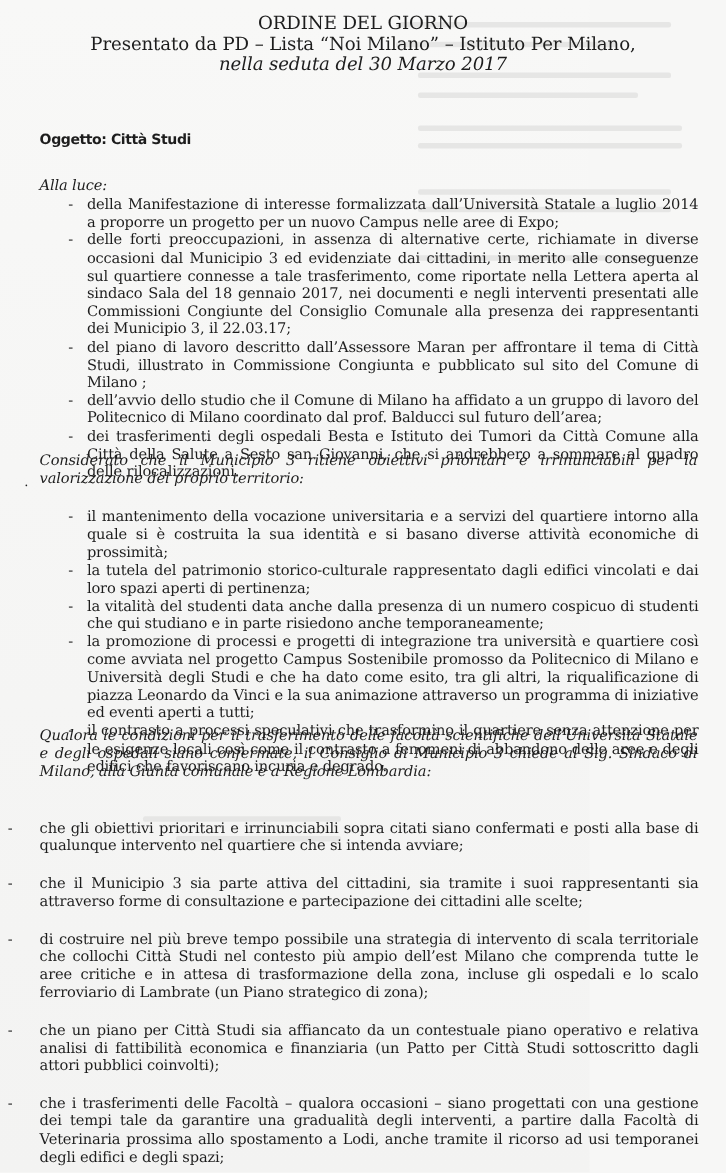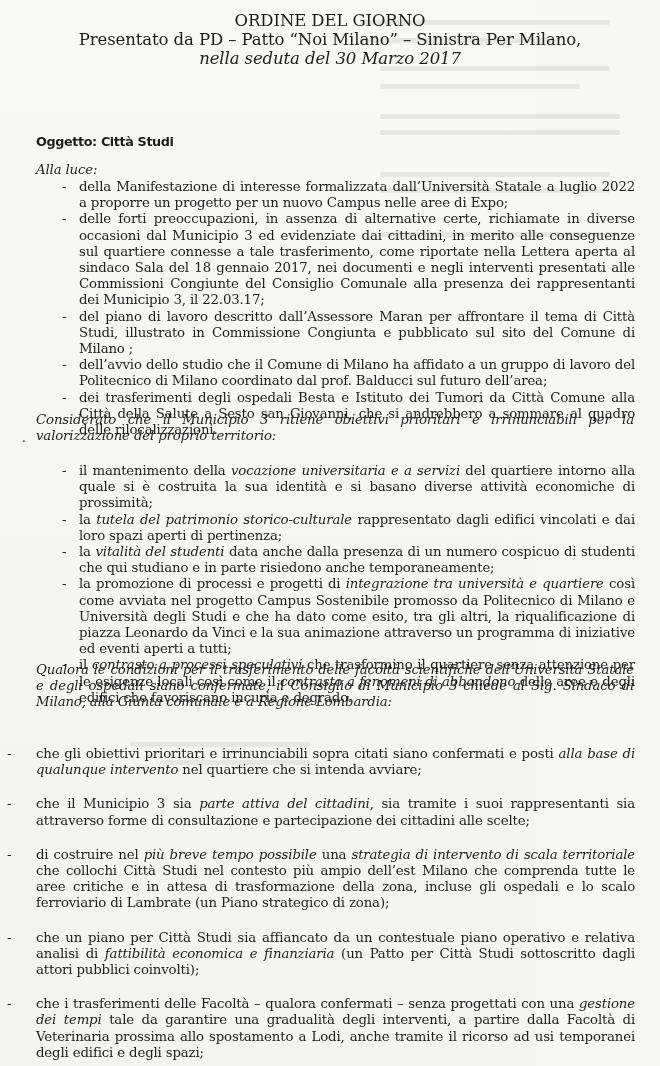--- a/index.html
+++ b/index.html
@@ -28,38 +28,38 @@
     }
     .heading {
       position: absolute; left: 0; width: 660px; text-align: center;
       font-size: 16.5px; line-height: 19px; letter-spacing: -0.1px;
     }
     .h1 { top: 11px; }
     .h2 { top: 30px; }
     .h3 { top: 49px; font-style: italic; }
     .subject {
       position: absolute; left: 36px; top: 120px; font-weight: bold;
-      font-size: 12.8px; font-family: "DejaVu Sans", sans-serif; letter-spacing: -0.4px; margin-top: 14px;
+      font-size: 12.8px; font-family: "DejaVu Sans", sans-serif; letter-spacing: -0.4px;
     }
     .block { position: absolute; left: 36px; width: 598px; text-align: justify; font-style: italic; }
     ul.sub {
       list-style: none; margin: 0; padding: 0;
       position: absolute; left: 79px; width: 556px;
     }
     ul.sub li { position: relative; text-align: justify; }
     ul.sub li .dash {
       position: absolute; left: -17px; top: 0;
     }
     ul.main {
       list-style: none; margin: 0; padding: 0;
       position: absolute; left: 36px; width: 599px;
     }
     ul.main li { position: relative; text-align: justify; margin-bottom: 18px; }
     ul.main li .dash { position: absolute; left: -29px; top: 0; }
-    .it { font-style: italic; }
+    .it { }
     .bullet-dot { position: absolute; left: 22px; font-size: 12px; }
   </style>
 </head>
 <body>
 
 <div class="page">
   <div class="bleed">
     <div style="left:360px;top:20px;width:250px"></div>
     <div style="left:360px;top:38px;width:200px"></div>
     <div style="left:380px;top:66px;width:230px"></div>
@@ -68,28 +68,28 @@
     <div style="left:380px;top:130px;width:240px"></div>
     <div style="left:380px;top:172px;width:230px"></div>
     <div style="left:380px;top:188px;width:230px"></div>
     <div style="left:380px;top:232px;width:240px"></div>
     <div style="left:130px;top:742px;width:180px"></div>
     <div style="left:160px;top:760px;width:150px"></div>
   </div>
 
   <div class="content">
     <div class="heading h1">ORDINE DEL GIORNO</div>
-    <div class="heading h2">Presentato da PD – Patto “Noi Milano” – Sinistra Per Milano,</div>
+    <div class="heading h2">Presentato da PD – Lista “Noi Milano” – Istituto Per Milano,</div>
     <div class="heading h3">nella seduta del 30 Marzo 2017</div>
 
     <div class="subject">Oggetto: Città Studi</div>
 
     <div class="block" style="top:162px">Alla luce:</div>
     <ul class="sub" id="alla-luce-list" style="top:179px">
-        <li><span class="dash">-</span><span>della Manifestazione di interesse formalizzata dall’Università  Statale a luglio 2022 a proporre un progetto per un nuovo Campus nelle aree di Expo;</span></li>
+        <li><span class="dash">-</span><span>della Manifestazione di interesse formalizzata dall’Università  Statale a luglio 2014 a proporre un progetto per un nuovo Campus nelle aree di Expo;</span></li>
         <li><span class="dash">-</span><span>delle forti preoccupazioni, in assenza di alternative certe, richiamate in diverse occasioni dal Municipio 3 ed evidenziate dai cittadini, in merito alle conseguenze sul quartiere connesse a tale trasferimento, come riportate nella Lettera aperta al sindaco Sala del 18 gennaio 2017, nei documenti e negli interventi presentati alle Commissioni Congiunte del Consiglio Comunale alla presenza dei rappresentanti dei Municipio 3, il 22.03.17;</span></li>
         <li><span class="dash">-</span><span>del piano di lavoro descritto dall’Assessore Maran per affrontare il tema di Città Studi, illustrato in Commissione Congiunta e pubblicato sul sito del Comune di Milano ;</span></li>
         <li><span class="dash">-</span><span>dell’avvio dello studio che il Comune di Milano ha affidato a un gruppo di lavoro del Politecnico di Milano coordinato dal prof. Balducci sul futuro dell’area;</span></li>
         <li><span class="dash">-</span><span>dei trasferimenti degli ospedali Besta e Istituto dei Tumori da Città Comune alla Città della Salute a Sesto san Giovanni, che si andrebbero a sommare al quadro delle rilocalizzazioni.</span></li>
       </ul>
 
     <div class="bullet-dot" style="top:430px">.</div>
     <div class="block" style="top:412px">Considerato che il Municipio 3 ritiene obiettivi prioritari e irrinunciabili per la valorizzazione del proprio territorio:</div>
     <ul class="sub" id="considerato-list" style="top:463px">
         <li><span class="dash">-</span><span>il mantenimento della </span><span class="it">vocazione universitaria e a servizi</span><span> del quartiere intorno alla quale si è costruita la sua identità e si basano diverse attività economiche di prossimità;</span></li>
@@ -99,16 +99,16 @@
         <li><span class="dash">-</span><span>il </span><span class="it">contrasto a processi speculativi</span><span> che trasformino il quartiere senza attenzione per le esigenze locali così come il </span><span class="it">contrasto a fenomeni di abbandono</span><span> delle aree e degli edifici che favoriscano incuria e degrado.</span></li>
       </ul>
 
     <div class="block" style="top:662px">Qualora le condizioni per il trasferimento delle facoltà scientifiche dell’Università Statale e degli ospedali siano confermate, il Consiglio di Municipio 3 chiede al Sig. Sindaco di Milano, alla Giunta comunale e a Regione Lombardia:</div>
 
     <ul class="main" id="requests-list" style="top:746px">
         <li><span class="dash">-</span><span>che gli obiettivi prioritari e irrinunciabili sopra citati siano confermati e posti </span><span class="it">alla base di qualunque intervento</span><span> nel quartiere che si intenda avviare;</span></li>
         <li><span class="dash">-</span><span>che il Municipio 3 sia </span><span class="it">parte attiva del cittadini</span><span>, sia tramite i suoi rappresentanti sia attraverso forme di consultazione e partecipazione dei cittadini alle scelte;</span></li>
         <li><span class="dash">-</span><span>di costruire nel </span><span class="it">più breve tempo possibile</span><span> una </span><span class="it">strategia di intervento di scala territoriale</span><span> che collochi Città Studi nel contesto più ampio dell’est Milano che comprenda tutte le aree critiche e in attesa di trasformazione della zona, incluse gli ospedali e lo scalo ferroviario di Lambrate (un Piano strategico di zona);</span></li>
         <li><span class="dash">-</span><span>che un piano per Città Studi sia affiancato da un contestuale piano operativo e relativa analisi di </span><span class="it">fattibilità economica e finanziaria</span><span> (un Patto per Città Studi sottoscritto dagli attori pubblici coinvolti);</span></li>
-        <li><span class="dash">-</span><span>che i trasferimenti delle Facoltà – qualora confermati – senza progettati con una </span><span class="it">gestione dei tempi</span><span> tale da garantire una gradualità degli interventi, a partire dalla Facoltà di Veterinaria prossima allo spostamento a Lodi, anche tramite il ricorso ad usi temporanei degli edifici e degli spazi;</span></li>
+        <li><span class="dash">-</span><span>che i trasferimenti delle Facoltà – qualora occasioni – siano progettati con una </span><span class="it">gestione dei tempi</span><span> tale da garantire una gradualità degli interventi, a partire dalla Facoltà di Veterinaria prossima allo spostamento a Lodi, anche tramite il ricorso ad usi temporanei degli edifici e degli spazi;</span></li>
       </ul>
   </div>
 </div>
 
 </body></html>

